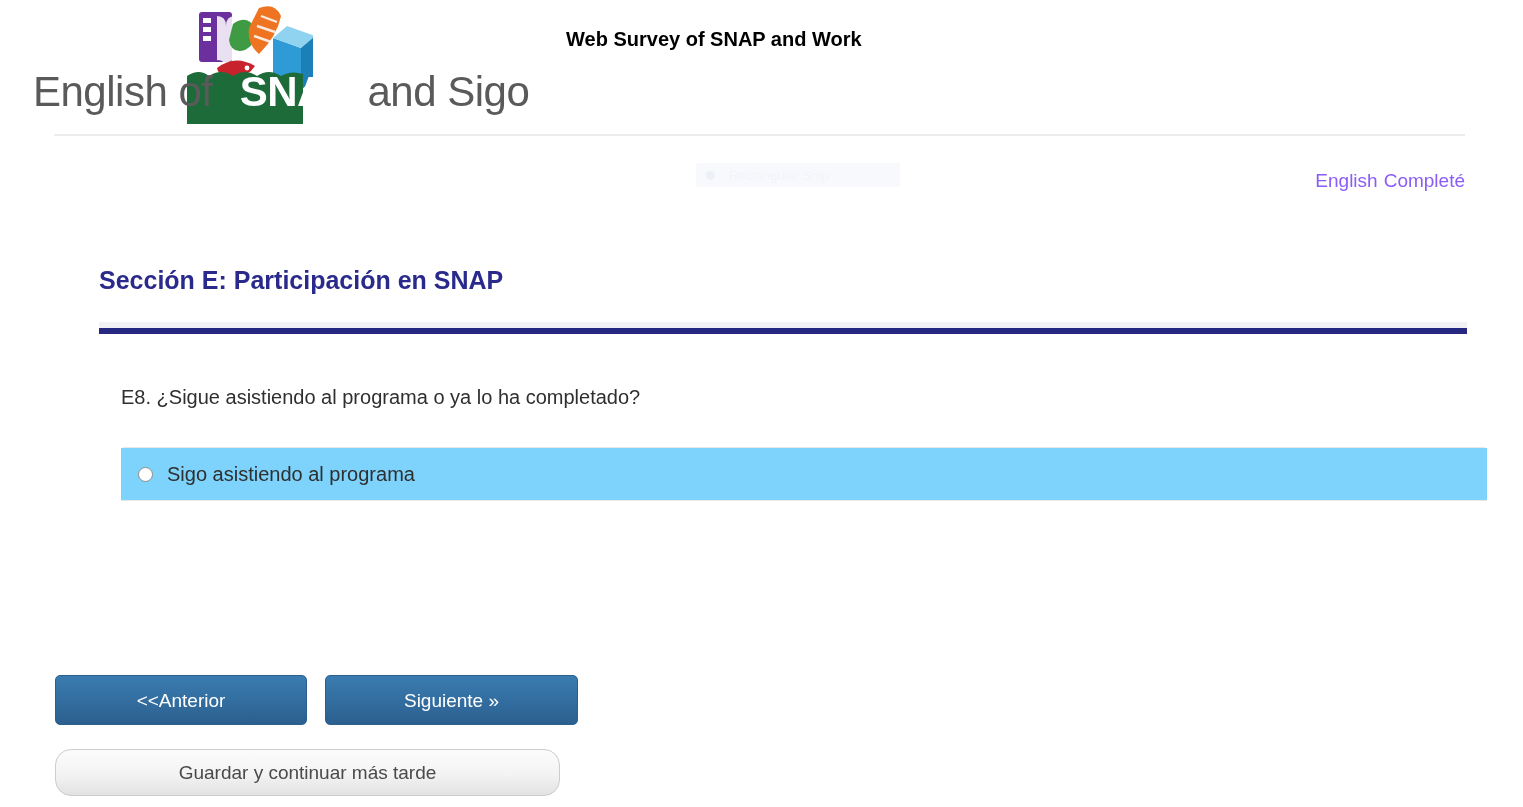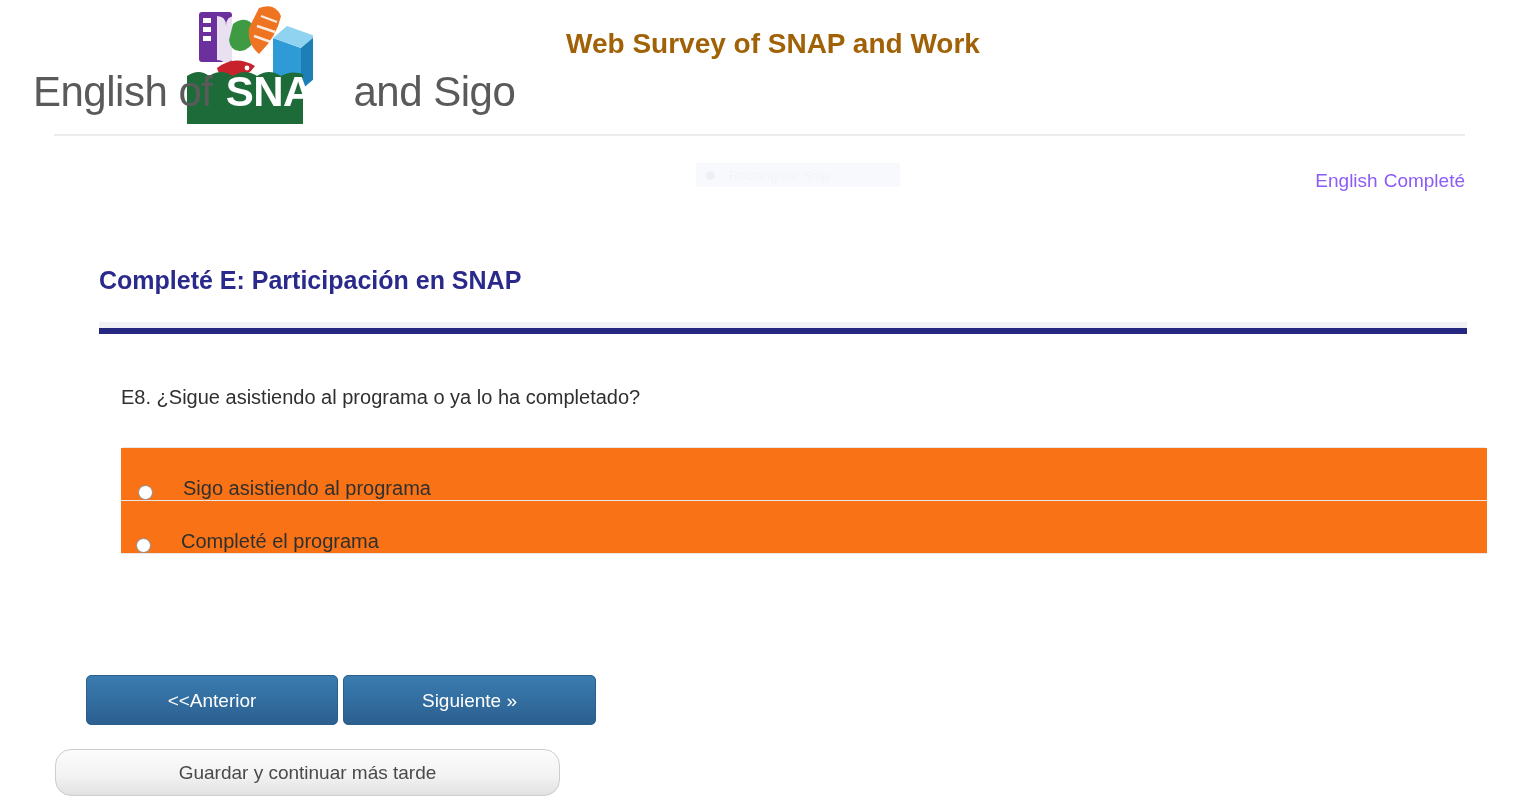--- a/index.html
+++ b/index.html
@@ -48,28 +48,29 @@
     color: #5a5a5a;
     white-space: nowrap;
     line-height: 60px;
   }
   .logo-wordmark .snap-word {
     color: #ffffff;
     font-weight: bold;
     padding: 0 2px;
     position: relative;
     z-index: 3;
+    margin-left: 14px;
   }
   .page-title {
     position: absolute;
     left: 566px;
     top: 28px;
-    font-size: 28px;
+    font-size: 20px;
     font-weight: bold;
-    color: #a16207;
+    color: #000000;
     letter-spacing: 0px;
     white-space: nowrap;
   }
   .header-rule {
     position: absolute;
     left: 54px;
     top: 134px;
     width: 1411px;
     height: 2px;
     background: #ececec;
@@ -160,25 +161,24 @@
     position: absolute;
     left: 121px;
     top: 447px;
     width: 1366px;
     border-top: 1px solid #e8e8e8;
     border-radius: 4px;
   }
   .option-row {
     height: 53px;
     display: flex;
-    align-items: flex-end;
+    align-items: center;
     border-bottom: 1px solid #e8e8e8;
-    background: #f97316;
+    background: #7dd3fc;
     box-sizing: border-box;
-    gap: 16px;
   }
   .option-row:last-child { border-bottom: 1px solid #e8e8e8; }
   .radio-mark {
     width: 15px;
     height: 15px;
     border: 1.6px solid #8c8c8c;
     border-radius: 50%;
     background: #ffffff;
     flex: 0 0 auto;
     margin-left: 15px;
@@ -204,24 +204,23 @@
     line-height: 50px;
     text-align: center;
     color: #ffffff;
     font-size: 19px;
     border: 1px solid #2a5f8e;
     border-radius: 5px;
     background: linear-gradient(to bottom, #3a7cb0 0%, #336ea0 50%, #2b5f8f 100%);
     box-sizing: border-box;
     cursor: pointer;
     vertical-align: top;
-    margin-left: 31px;
   }
   .btn-prev { width: 252px; }
-  .btn-next { width: 253px; margin-left: 5px; }
+  .btn-next { width: 253px; margin-left: 18px; }
 
   .btn-save {
     position: absolute;
     left: 55px;
     top: 749px;
     width: 505px;
     height: 47px;
     line-height: 45px;
     text-align: center;
     font-size: 19px;
@@ -272,34 +271,30 @@
 
 <div class="snip-overlay">
   <span class="snip-dot"></span>
   <span class="snip-label">Rectangular Snip</span>
 </div>
 
 <div class="lang-bar">
   <a href="#">English</a><span class="lang-sep"></span><a href="#">Completé</a>
 </div>
 
-<div class="section-heading">Completé E: Participación en SNAP</div>
+<div class="section-heading">Sección E: Participación en SNAP</div>
 <div class="section-divider-soft"></div>
 <div class="section-divider"></div>
 
 <div class="question-text">E8. ¿Sigue asistiendo al programa o ya lo ha completado?</div>
 
 <div class="options-list">
   <div class="option-row first">
     <span class="radio-mark"></span>
     <span class="option-label">Sigo asistiendo al programa</span>
   </div>
-  <div class="option-row">
-    <span class="radio-mark"></span>
-    <span class="option-label">Completé el programa</span>
-  </div>
 </div>
 
 <div class="nav-buttons">
   <div class="btn-blue btn-prev">&lt;&lt;Anterior</div><div class="btn-blue btn-next">Siguiente »</div>
 </div>
 
 <div class="btn-save">Guardar y continuar más tarde</div>
 
 </body></html>

